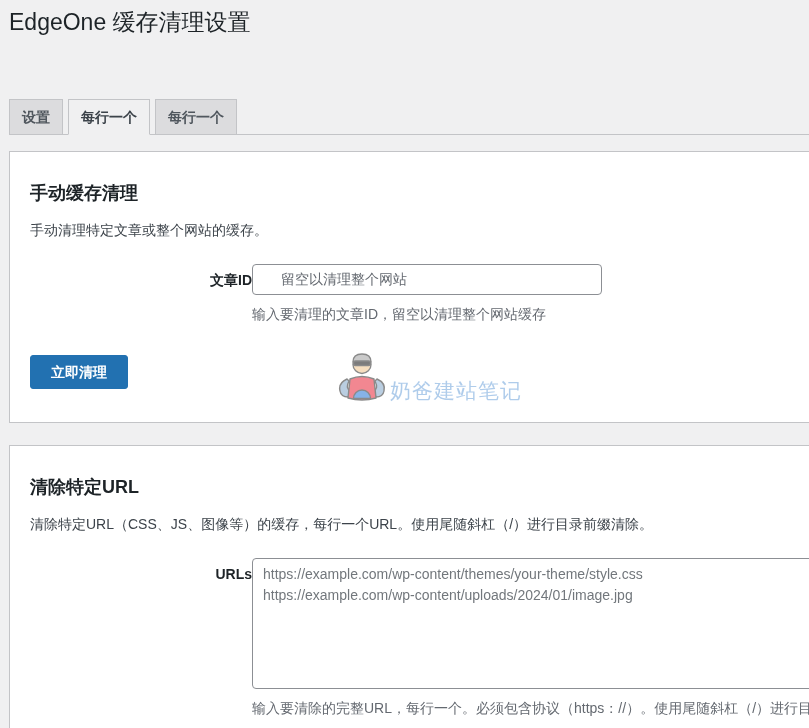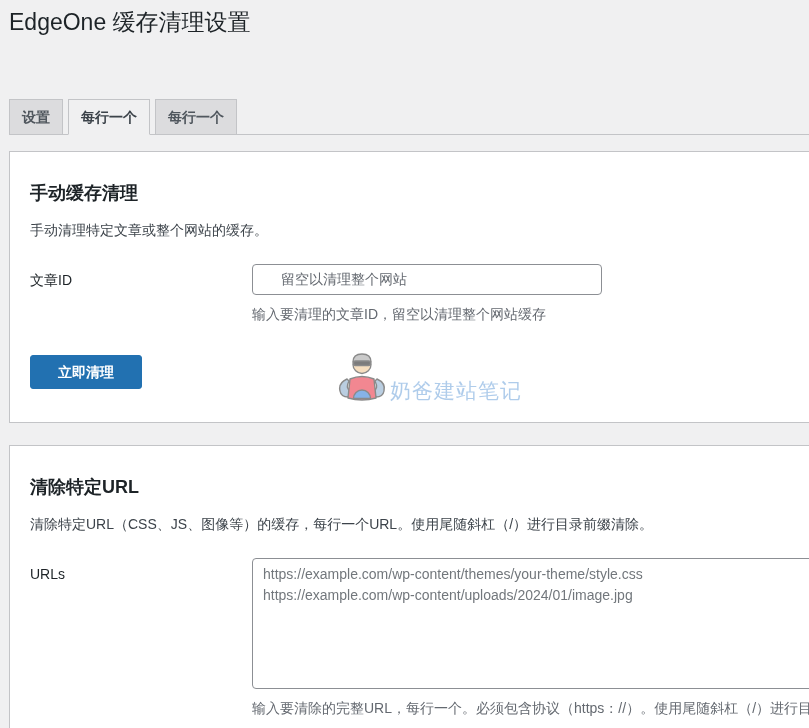--- a/index.html
+++ b/index.html
@@ -49,22 +49,22 @@
   .section-card + .section-card { margin-top: 22px; padding-bottom: 60px; }
 
   .section-heading {
     font-size: 18px; font-weight: 700; color: #1d2327;
     margin: 20px 0 0; line-height: 1.3;
   }
   .section-desc { margin: 14px 0 0; color: #3c434a; line-height: 1.45; }
 
   .form-row { display: flex; align-items: flex-start; margin-top: 24px; }
   .form-label {
-    flex: 0 0 222px; font-weight: 400; color: #1d2327;
-    padding-top: 7px; line-height: 1.3;
+    flex: 0 0 222px; font-weight: 700; color: #1d2327;
+    padding-top: 7px; line-height: 1.3; text-align: right;
   }
   .form-field { flex: 1 1 auto; min-width: 0; }
 
   .text-input {
     width: 350px; height: 31px;
     border: 1px solid #8c8f94; border-radius: 4px;
     padding: 0 28px; font-size: 14px; color: #2c3338;
     background: #fff; font-family: inherit;
   }
   .textarea-input {
@@ -76,21 +76,21 @@
   }
   ::placeholder { color: #646970; opacity: 1; }
   .textarea-input::placeholder { color: #72777c; }
 
   .field-help { margin: 9px 0 0; color: #646970; line-height: 1.45; }
   .nowrap { white-space: nowrap; }
 
   .button-primary {
     display: inline-block; margin-top: 31px;
     background: #2271b1; border: 1px solid #2271b1; color: #fff;
-    padding: 7px 27px; border-radius: 3px;
+    padding: 7px 20px; border-radius: 3px;
     font-size: 14px; font-weight: 600; line-height: 1.3;
     cursor: pointer; font-family: inherit;
   }
   .button-secondary {
     display: inline-block; margin-top: 30px;
     background: #f6f7f7; border: 1px solid #2271b1; color: #2271b1;
     padding: 6px 14px; border-radius: 3px;
     font-size: 14px; font-weight: 400; line-height: 1.3;
     cursor: pointer; font-family: inherit;
   }

